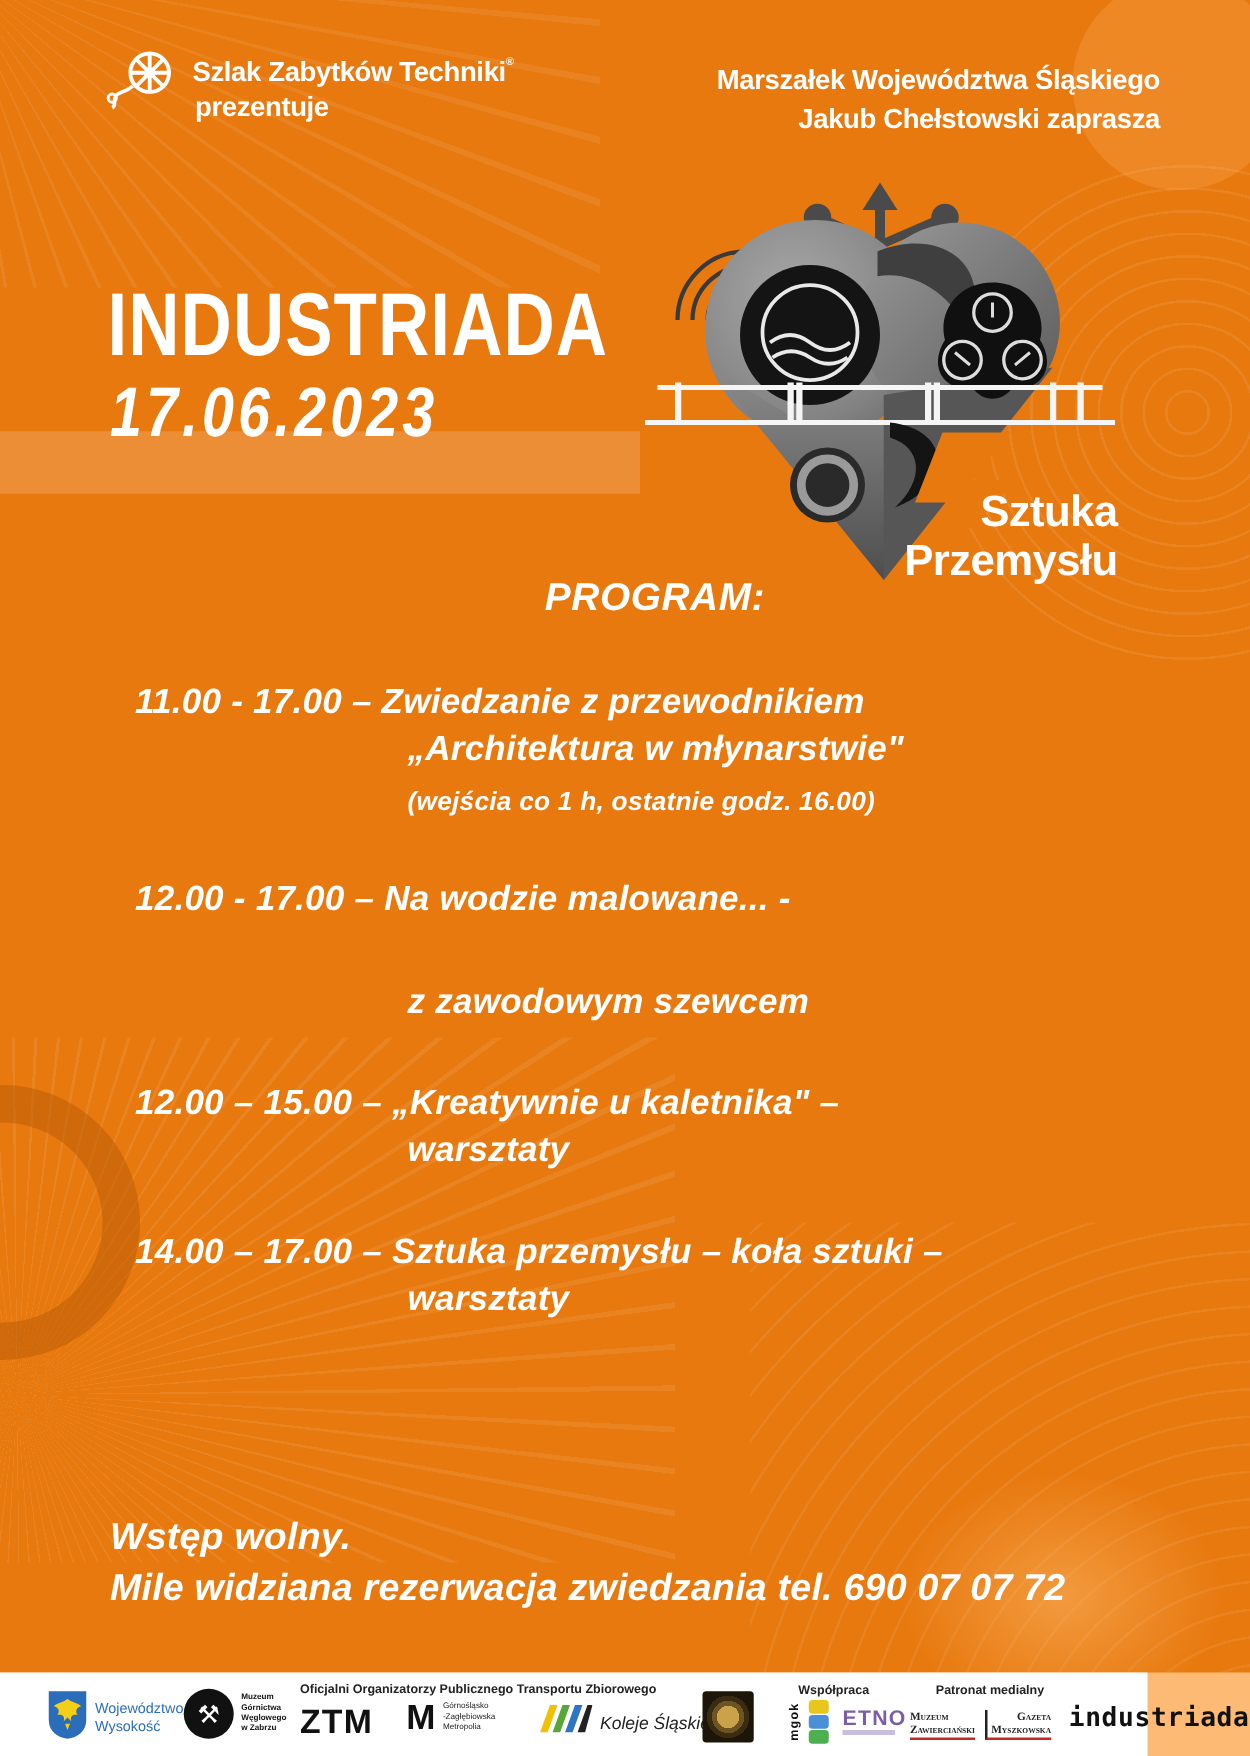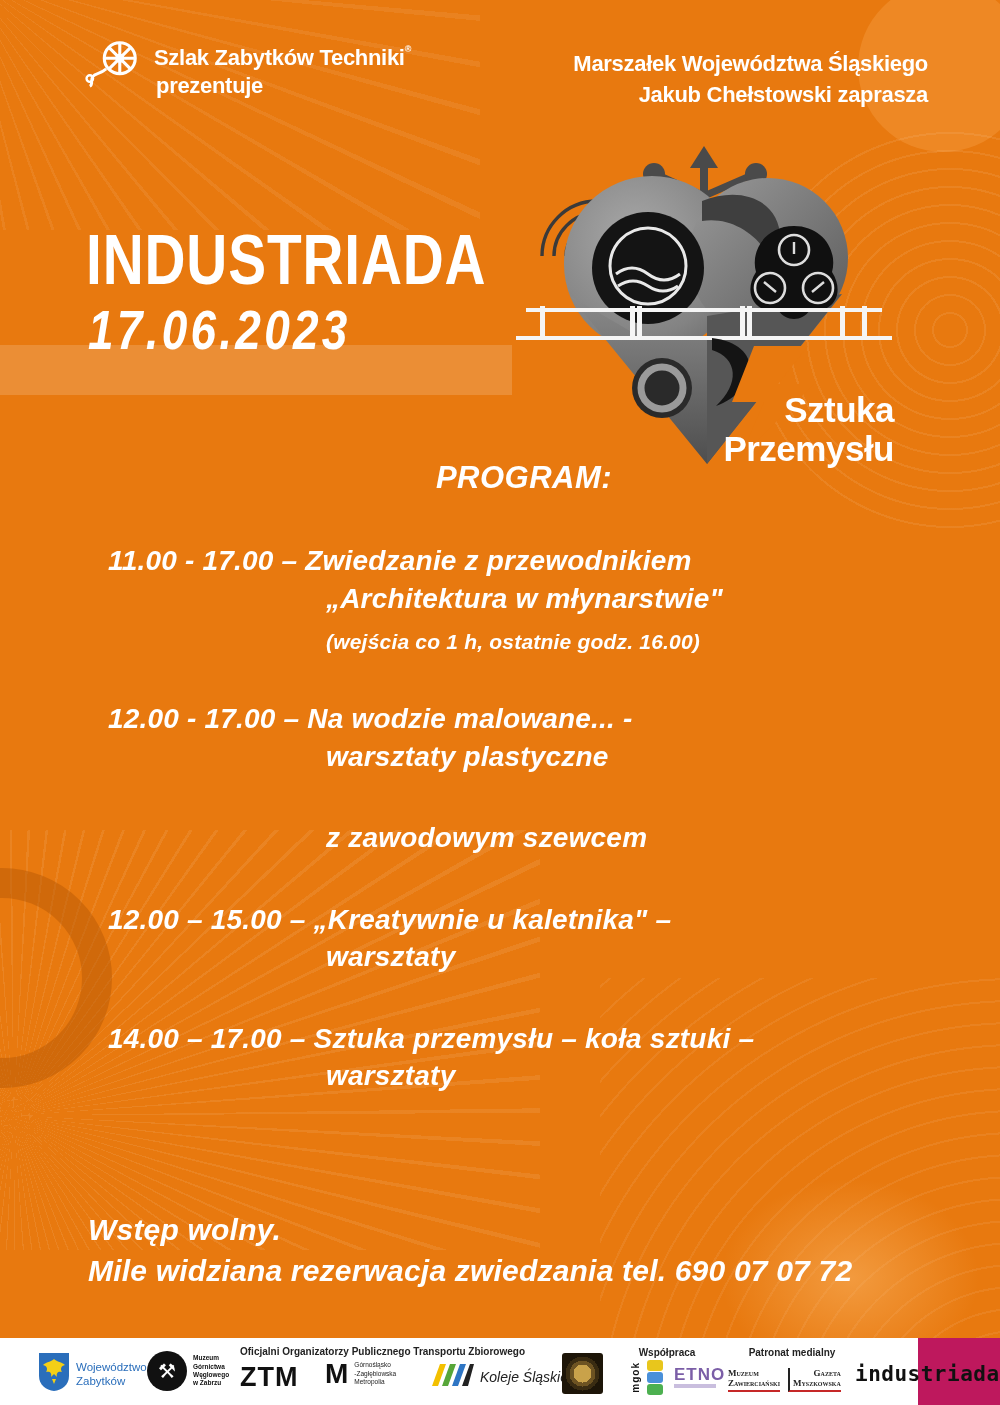--- a/index.html
+++ b/index.html
@@ -1,19 +1,19 @@
 <!DOCTYPE html>
 <html><head>
 <meta charset="utf-8">
 <style>
   * { margin:0; padding:0; box-sizing:border-box; }
   html,body { width:1000px; }
   body { font-family:"Liberation Sans", sans-serif; }
 
-  .canvas { position:relative; width:1000px; height:1405px; overflow:hidden; background:#be185d;padding-left:36px; }
+  .canvas { position:relative; width:1000px; height:1405px; overflow:hidden; background:#fdba74;padding-left:36px; }
 
   
   .poster { position:absolute; inset:0 0 67px 0; background:#E8790F; overflow:hidden; }
 
   
   .deco { position:absolute; pointer-events:none; }
   .deco-rays-bl { left:-20px; top:830px; width:560px; height:420px;
     background:repeating-conic-gradient(from 280deg at 6% 68%, rgba(255,255,255,0.10) 0deg 0.5deg, transparent 0.5deg 3.6deg);
     opacity:.8; }
   .deco-rays-tl { left:-40px; top:-30px; width:520px; height:260px;
@@ -225,21 +225,20 @@
       <h2>PROGRAM:</h2>
 
       <div class="prog-item">
         <div class="prog-line1">11.00 - 17.00 – Zwiedzanie z przewodnikiem</div>
         <div class="prog-line2">„Architektura w młynarstwie"</div>
         <div class="prog-note">(wejścia co 1 h, ostatnie godz. 16.00)</div>
       </div>
 
       <div class="prog-item">
         <div class="prog-line1">12.00 - 17.00 – Na wodzie malowane... -</div>
-        <div class="prog-line2">warsztaty plastyczne</div>
       </div>
 
       <div class="prog-item">
         <div class="prog-line2">z zawodowym szewcem</div>
       </div>
 
       <div class="prog-item">
         <div class="prog-line1">12.00 – 15.00 – „Kreatywnie u kaletnika" –</div>
         <div class="prog-line2">warsztaty</div>
       </div>
@@ -263,21 +262,21 @@
 
     <div class="lb-item herb">
       <span>
         <svg width="32" height="40" viewBox="0 0 32 40">
           <path d="M1 1 H31 V24 C31 33 24 38 16 39 C8 38 1 33 1 24 Z" fill="#2a6ebb"></path>
           <path d="M16 7 C13 10 8 10 5 13 C9 14 10 17 8 20 C12 19 14 21 13 25 L16 22 L19 25 C18 21 20 19 24 20 C22 17 23 14 27 13 C24 10 19 10 16 7 Z M14 27 H18 L16 32 Z" fill="#f4cf16"></path>
         </svg>
       </span>
       <div class="txt">
         <div>Województwo</div>
-        <div>Zabytków</div>
+        <div>Wysokość</div>
       </div>
     </div>
 
     <div class="lb-item museum">
       <div class="circ">⚒</div>
       <div class="txt">
         <div>Muzeum</div>
         <div>Górnictwa</div>
         <div>Węglowego</div>
         <div>w Zabrzu</div>

